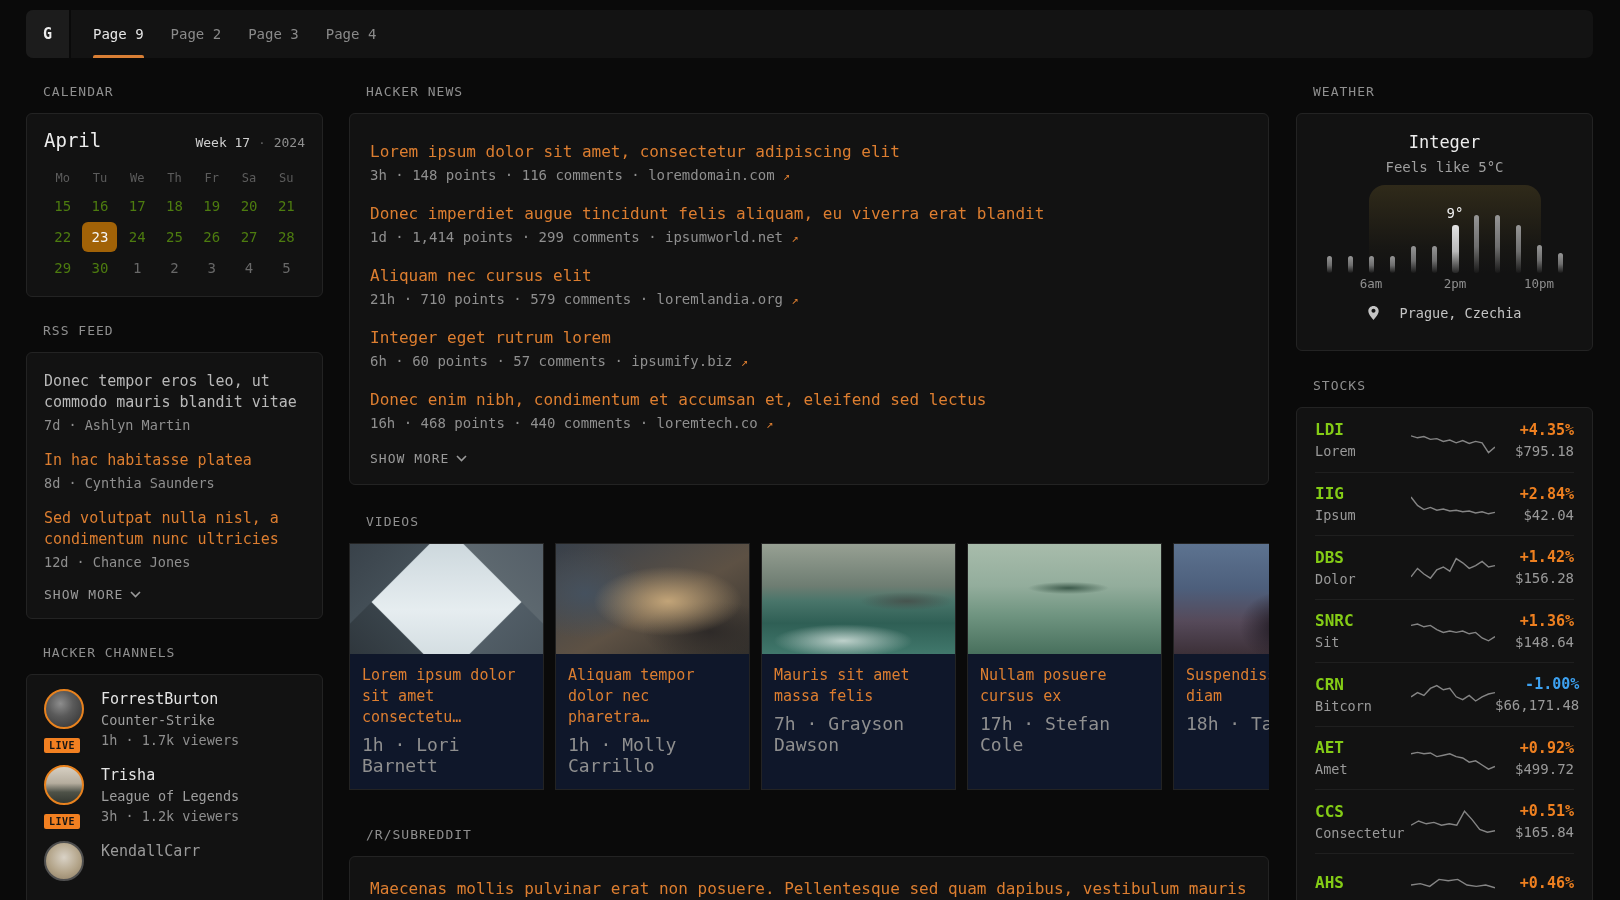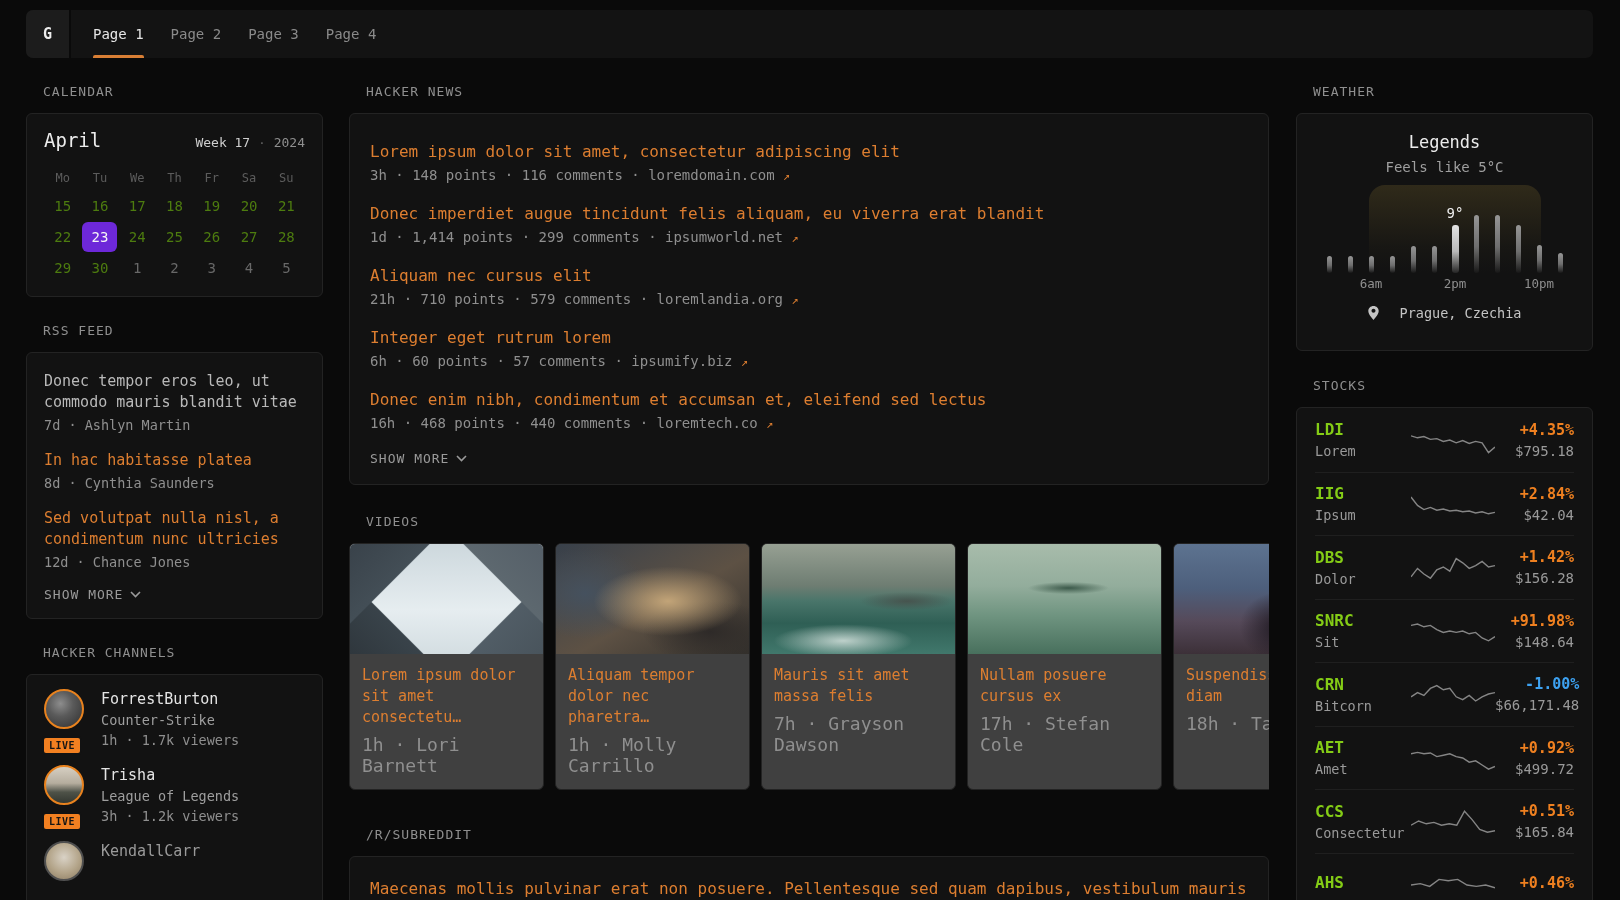--- a/index.html
+++ b/index.html
@@ -29,21 +29,21 @@
   .cal-head { display:flex; align-items:baseline; justify-content:space-between; margin-bottom:14px; }
   .cal-month { font-size:19px; color:#ececec; }
   .cal-week { font-size:13px; color:#cfcfcf; }
   .cal-week .dim { color:#8f8f8f; }
   .cal-week .dot { color:#5e5e5e; }
   .cal-grid { display:grid; grid-template-columns:repeat(7,1fr); row-gap:1px; }
   .cal-wd { height:26px; display:flex; align-items:center; justify-content:center; font-size:12px; color:#5c5c5c; }
   .cal-day { width:35px; height:30px; margin:0 auto; display:flex; align-items:center; justify-content:center;
     font-size:14px; color:#4d7c0f; border-radius:6px; }
   .cal-day.dim { color:#686868; }
-  .cal-day.sel { background:#6d28d9; color:#f5f5f5; }
+  .cal-day.sel { background:#a16207; color:#f5f5f5; }
 
   
   .feed-card { padding:18px 17px 16px; }
   .feed-item { display:block; margin-bottom:17px; text-decoration:none; }
   .feed-title { font-size:15px; line-height:21px; color:#dd7e30; }
   .feed-item.visited .feed-title { color:#b9b9b9; }
   .feed-meta { font-size:13.5px; color:#8f8f8f; margin-top:4px; }
   .arrow { color:#dd7e30; font-size:12px; }
   .show-more { display:flex; align-items:center; gap:7px; font-size:13px; letter-spacing:1px;
     color:#9a9a9a; cursor:pointer; margin-top:2px; }
@@ -67,21 +67,21 @@
   .av-a3{background:radial-gradient(circle at 50% 40%,#d9d2c6 0%,#b3a489 55%,#8a7a60 100%);}
 
   
   #hn-card { padding:27px 20px 18px; }
   #hn-card .feed-title { font-size:16px; }
   #hn-card .feed-meta { font-size:14px; margin-top:5px; }
   #hn-card .feed-item { margin-bottom:20px; }
 
   
   #videos-row { display:flex; gap:11px; width:920px; overflow:hidden; margin-top:0; }
-  .video-card { flex:0 0 195px; background:#404040; border:1px solid #232323; border-radius:6px;
+  .video-card { flex:0 0 195px; background:#0f172a; border:1px solid #232323; border-radius:0;
     overflow:hidden; cursor:pointer; }
   .video-thumb { width:100%; height:110px; }
   .video-body { padding:11px 12px 13px; }
   .video-title { font-size:15px; line-height:21px; color:#dd7e30; }
   .video-meta { font-size:18px; color:#8f8f8f; margin-top:6px; }
   .th-cross{background:
     linear-gradient(135deg,#39424a 0%,#434e56 26%,rgba(0,0,0,0) 26.5%),
     linear-gradient(225deg,#555f68 0%,#5d686f 26%,rgba(0,0,0,0) 26.5%),
     linear-gradient(45deg,#2f373d 0%,#39434a 24%,rgba(0,0,0,0) 24.5%),
     linear-gradient(315deg,#49545c 0%,#515d66 24%,rgba(0,0,0,0) 24.5%),
@@ -140,21 +140,21 @@
   .stock-row.neg .stock-pct { color:#3da1f0; }
   .stock-price { font-size:14px; color:#9a9a9a; margin-top:4px; }
 </style>
 </head>
 <body>
 
 <div id="nav">
   <div id="nav-logo">G</div>
   <div id="nav-tabs">
 
-      <div class="tab active">Page 1</div>
+      <div class="tab active">Page 9</div>
 
       <div class="tab">Page 2</div>
 
       <div class="tab">Page 3</div>
 
       <div class="tab">Page 4</div>
     </div>
 </div>
 
 <div id="col-left" class="col">
@@ -363,21 +363,21 @@
         <div class="feed-title">Maecenas mollis pulvinar erat non posuere. Pellentesque sed quam dapibus, vestibulum mauris sed, porta erat. Suspendisse hendrerit justo id mi imperdiet, ac consequat eros egestas.</div>
         <div class="feed-meta"><span>19h · 9,932 points · 1,090 comments · loremnet.xyz</span> <span class="arrow">↗</span></div>
       </a>
     </div>
 </div>
 
 <div id="col-right" class="col">
 
   <div class="section-label">WEATHER</div>
   <div id="weather-card" class="card">
-    <div class="w-cond">Legends</div>
+    <div class="w-cond">Integer</div>
     <div class="w-feels">Feels like 5°C</div>
     <div class="w-chart">
       <div class="w-daylight"></div>
       <div style="display:flex; position:relative;">
 
           <div class="w-slot">
 
             <div class="w-bar" style="height: 16.8px;"></div>
             <div class="w-hour"></div>
           </div>
@@ -504,21 +504,21 @@
 
       <div class="stock-row">
         <div class="stock-id">
           <div class="stock-sym">SNRC</div>
           <div class="stock-name">Sit</div>
         </div>
         <svg class="spark" viewBox="0 0 84 34" preserveAspectRatio="none">
           <polyline points="0.0,11.4 6.5,10.0 12.9,12.8 19.4,11.4 25.8,15.6 32.3,18.4 38.8,17.0 45.2,18.4 51.7,17.0 58.2,19.8 64.6,18.4 71.1,24.0 77.5,26.8 84.0,22.6"></polyline>
         </svg>
         <div class="stock-vals">
-          <div class="stock-pct">+91.98%</div>
+          <div class="stock-pct">+1.36%</div>
           <div class="stock-price">$148.64</div>
         </div>
       </div>
 
       <div class="stock-row neg">
         <div class="stock-id">
           <div class="stock-sym">CRN</div>
           <div class="stock-name">Bitcorn</div>
         </div>
         <svg class="spark" viewBox="0 0 84 34" preserveAspectRatio="none">

